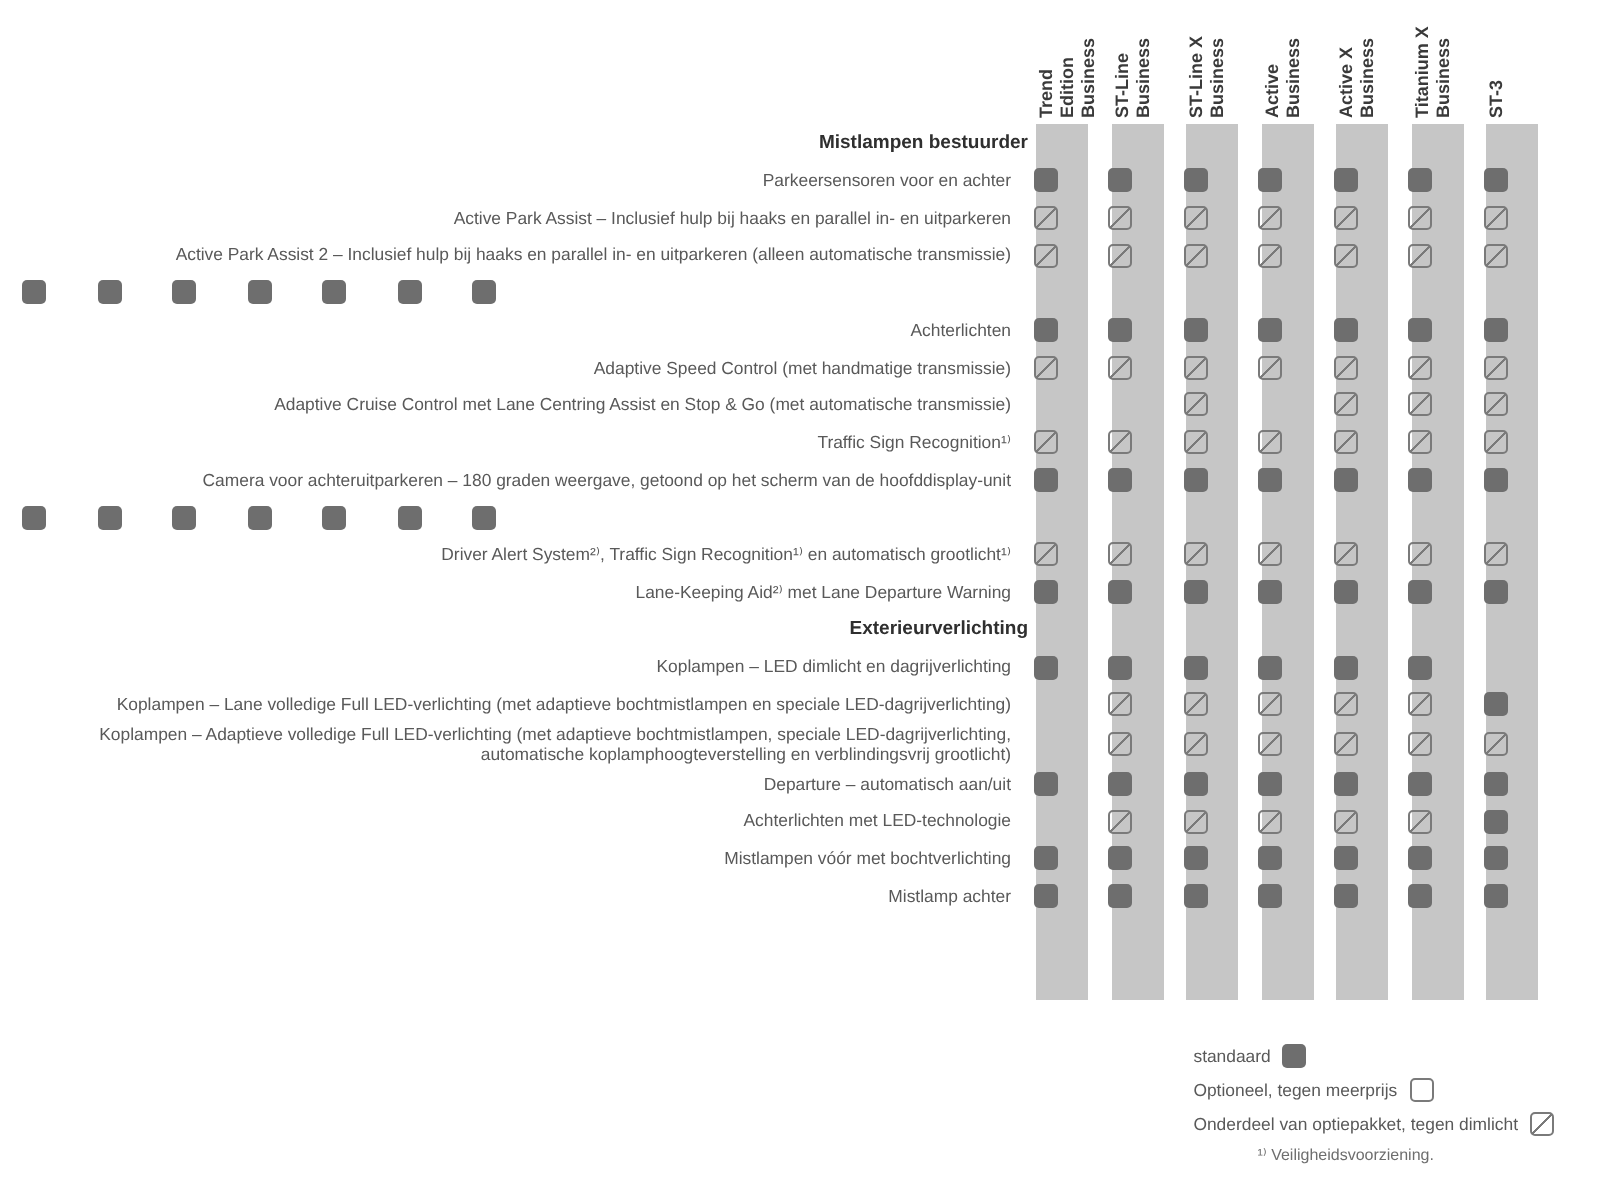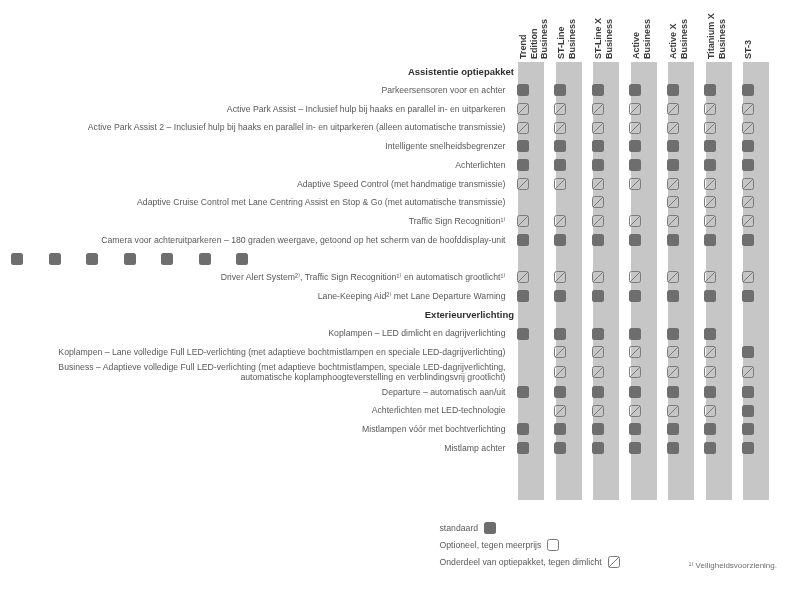--- a/index.html
+++ b/index.html
@@ -39,21 +39,21 @@
   .sym{width:12px;height:12px;margin-left:7px;flex:none;}
   .sym.standard{background:var(--sym-fill);border-radius:2.5px;}
   .sym.optional{border:1.3px solid var(--sym-border);border-radius:2.5px;background:#fff;}
   .sym.package{
     border:1.3px solid var(--sym-border);border-radius:2.5px;
     background:linear-gradient(135deg,transparent calc(50% - 0.7px),var(--sym-border) calc(50% - 0.7px),var(--sym-border) calc(50% + 0.7px),transparent calc(50% + 0.7px));
   }
   .sym.none{visibility:hidden;}
 
   
-  .legend{position:absolute;right:23px;top:519px;display:flex;flex-direction:row;align-items:flex-end;gap:37px;}
+  .legend{position:absolute;right:23px;top:519px;display:flex;flex-direction:column;}
   .legend-item{display:flex;align-items:center;min-height:17px;}
   .legend-item .ltext{font-size:8.7px;color:var(--label);margin-right:6px;}
   .legend-item .sym{margin-left:0;}
   .footnote{font-size:8px;color:#6e6e6e;margin-top:3px;margin-left:32px;}
 </style>
 </head>
 <body>
 
 <div class="sheet">
   <div id="bands">
@@ -75,21 +75,21 @@
       <div class="colhead" style="left: 630.5px;">Active
 Business</div>
       <div class="colhead" style="left: 668px;">Active X
 Business</div>
       <div class="colhead" style="left: 705.5px;">Titanium X
 Business</div>
       <div class="colhead" style="left: 743px;">ST-3</div>
     </div>
   <div id="tbl" class="tbl">
       <div class="sect">
-        <div class="sect-title">Assistentie optiepakket</div>
+        <div class="sect-title">Mistlampen bestuurder</div>
       </div>
       <div class="row">
         <div class="lbl">Parkeersensoren voor en achter</div>
         <div class="cells">
           <div class="cell">
             <div class="sym standard"></div>
           </div>
           <div class="cell">
             <div class="sym standard"></div>
           </div>
@@ -156,21 +156,20 @@
           </div>
           <div class="cell">
             <div class="sym package"></div>
           </div>
           <div class="cell">
             <div class="sym package"></div>
           </div>
         </div>
       </div>
       <div class="row">
-        <div class="lbl">Intelligente snelheidsbegrenzer</div>
         <div class="cells">
           <div class="cell">
             <div class="sym standard"></div>
           </div>
           <div class="cell">
             <div class="sym standard"></div>
           </div>
           <div class="cell">
             <div class="sym standard"></div>
           </div>
@@ -444,21 +443,21 @@
           </div>
           <div class="cell">
             <div class="sym package"></div>
           </div>
           <div class="cell">
             <div class="sym standard"></div>
           </div>
         </div>
       </div>
       <div class="row">
-        <div class="lbl">Business – Adaptieve volledige Full LED-verlichting (met adaptieve bochtmistlampen, speciale LED-dagrijverlichting, automatische koplamphoogteverstelling en verblindingsvrij grootlicht)</div>
+        <div class="lbl">Koplampen – Adaptieve volledige Full LED-verlichting (met adaptieve bochtmistlampen, speciale LED-dagrijverlichting, automatische koplamphoogteverstelling en verblindingsvrij grootlicht)</div>
         <div class="cells">
           <div class="cell">
             <div class="sym none"></div>
           </div>
           <div class="cell">
             <div class="sym package"></div>
           </div>
           <div class="cell">
             <div class="sym package"></div>
           </div>

